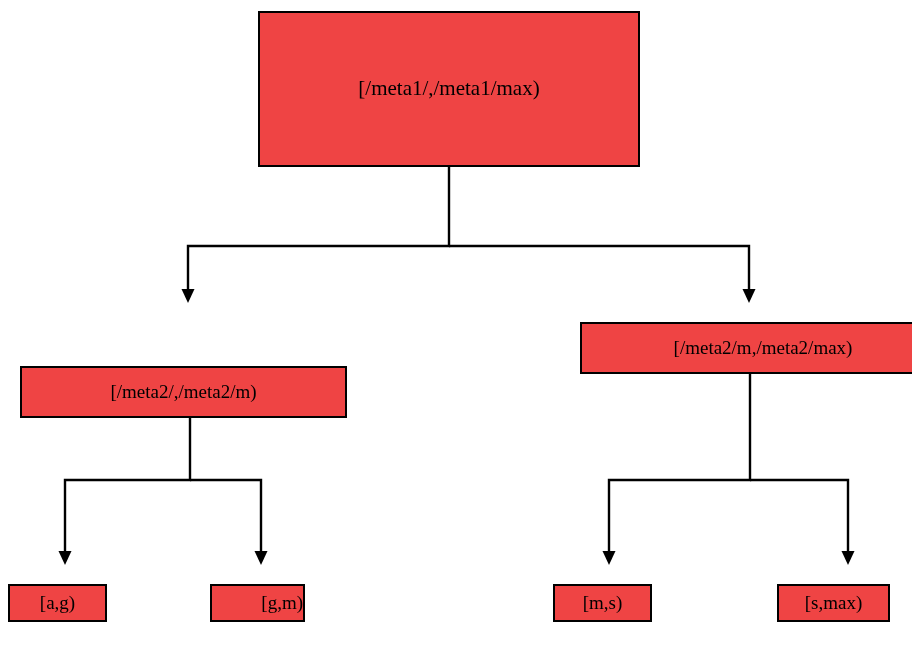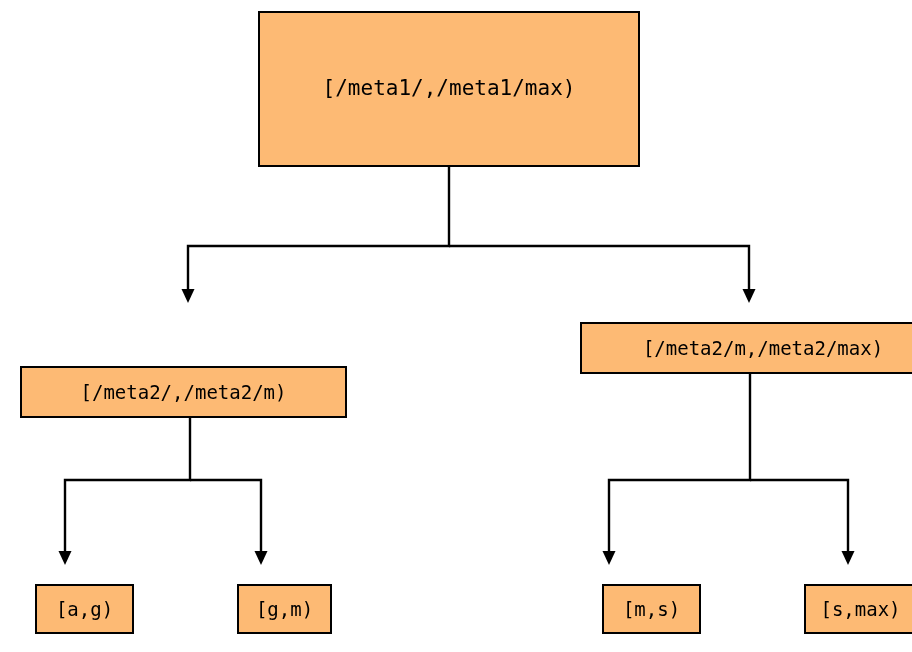--- a/index.html
+++ b/index.html
@@ -24,25 +24,26 @@
     left: 0;
     top: 0;
     width: 912px;
     height: 652px;
     pointer-events: none;
   }
   .node-box {
     position: absolute;
     box-sizing: border-box;
     border: 2px solid #000000;
-    background: #fdba74;
+    background: #ef4444;
     display: flex;
     align-items: center;
     justify-content: center;
     text-align: center;
+    font-family: Liberation Serif, serif;
   }
   .node-label {
     display: block;
     white-space: pre;
     letter-spacing: 0px;
     line-height: 1.1;
     color: #000000;
   }
   .node-root {
     left: 258px;
@@ -59,25 +60,25 @@
     margin-top: 44px;
   }
   .node-mid-right {
     left: 580px;
     top: 322px;
     width: 366px;
     height: 52px;
   }
   .node-mid-left .node-label,
   .node-mid-right .node-label { font-size: 19px; }
-  .node-leaf { top: 584px; height: 50px; margin-left: 27px; }
+  .node-leaf { top: 584px; height: 38px; }
   .node-leaf .node-label { font-size: 19px; }
   .node-leaf-ag   { left: 8px;   width: 99px; }
-  .node-leaf-gm   { left: 210px; width: 95px; }
-  .node-leaf-ms   { left: 575px; width: 99px; }
+  .node-leaf-gm   { left: 210px; width: 95px; justify-content: flex-end; }
+  .node-leaf-ms   { left: 553px; width: 99px; }
   .node-leaf-smax { left: 777px; width: 113px; text-align: center; }
 </style>
 </head>
 <body>
 
 <div id="diagram-canvas">
 
   <svg id="edges-layer" width="912" height="652" viewBox="0 0 912 652" xmlns="http://www.w3.org/2000/svg">
 
     <g>

